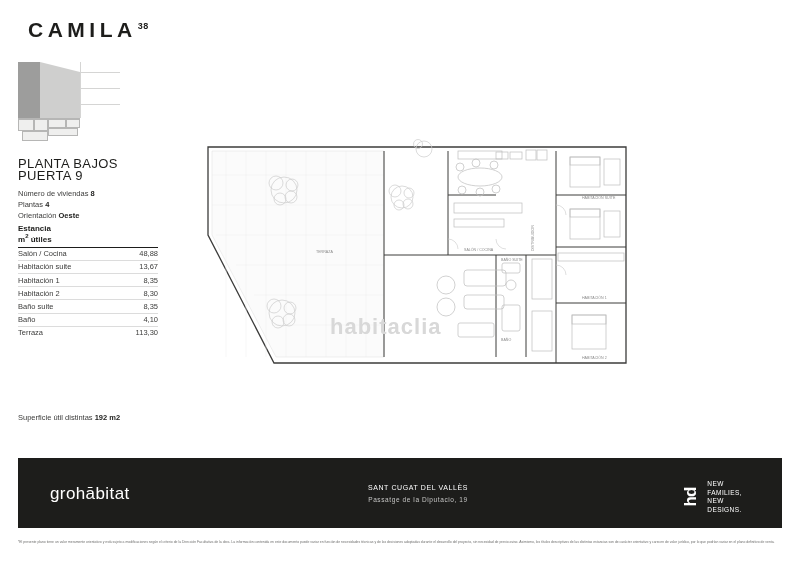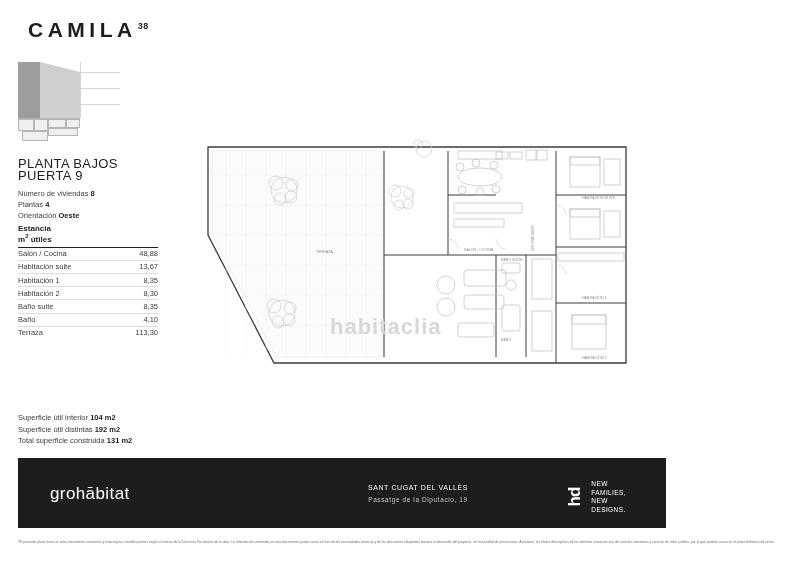--- a/index.html
+++ b/index.html
@@ -133,21 +133,21 @@
     color: #d8d8d8;
     font-weight: bold;
     pointer-events: none;
     margin-top: 44px;
   }
 
   
   .footer {
     position: absolute;
     left: 18px; top: 458px;
-    width: 648px; height: 70px;
+    width: 764px; height: 70px;
     background: #1d1d1b;
     color: #ffffff;
   }
   .f-logo {
     position: absolute;
     left: 32px; top: 26px;
     font-size: 17px;
     letter-spacing: 0.4px;
     font-weight: 400;
   }
@@ -270,23 +270,21 @@
         </div>
         <div class="row">
           <span>Terraza</span>
           <span>113,30</span>
         </div>
       </div>
   </div>
 
   <div class="totals">
     <div id="totals-rows">
-        <div class="t-row"><span>Superficie útil interior </span><b>104 m2</b></div>
         <div class="t-row"><span>Superficie útil distintas </span><b>192 m2</b></div>
-        <div class="t-row"><span>Total superficie construida </span><b>131 m2</b></div>
       </div>
   </div>
 
   <div class="plan">
     <svg width="580" height="240" viewBox="0 0 580 240" xmlns="http://www.w3.org/2000/svg">
       <g fill="none" stroke="#3c3c3b" stroke-width="1.3">
 
         <path d="M12 12 L430 12 L430 228 L78 228 L12 100 Z"></path>
       </g>
 

